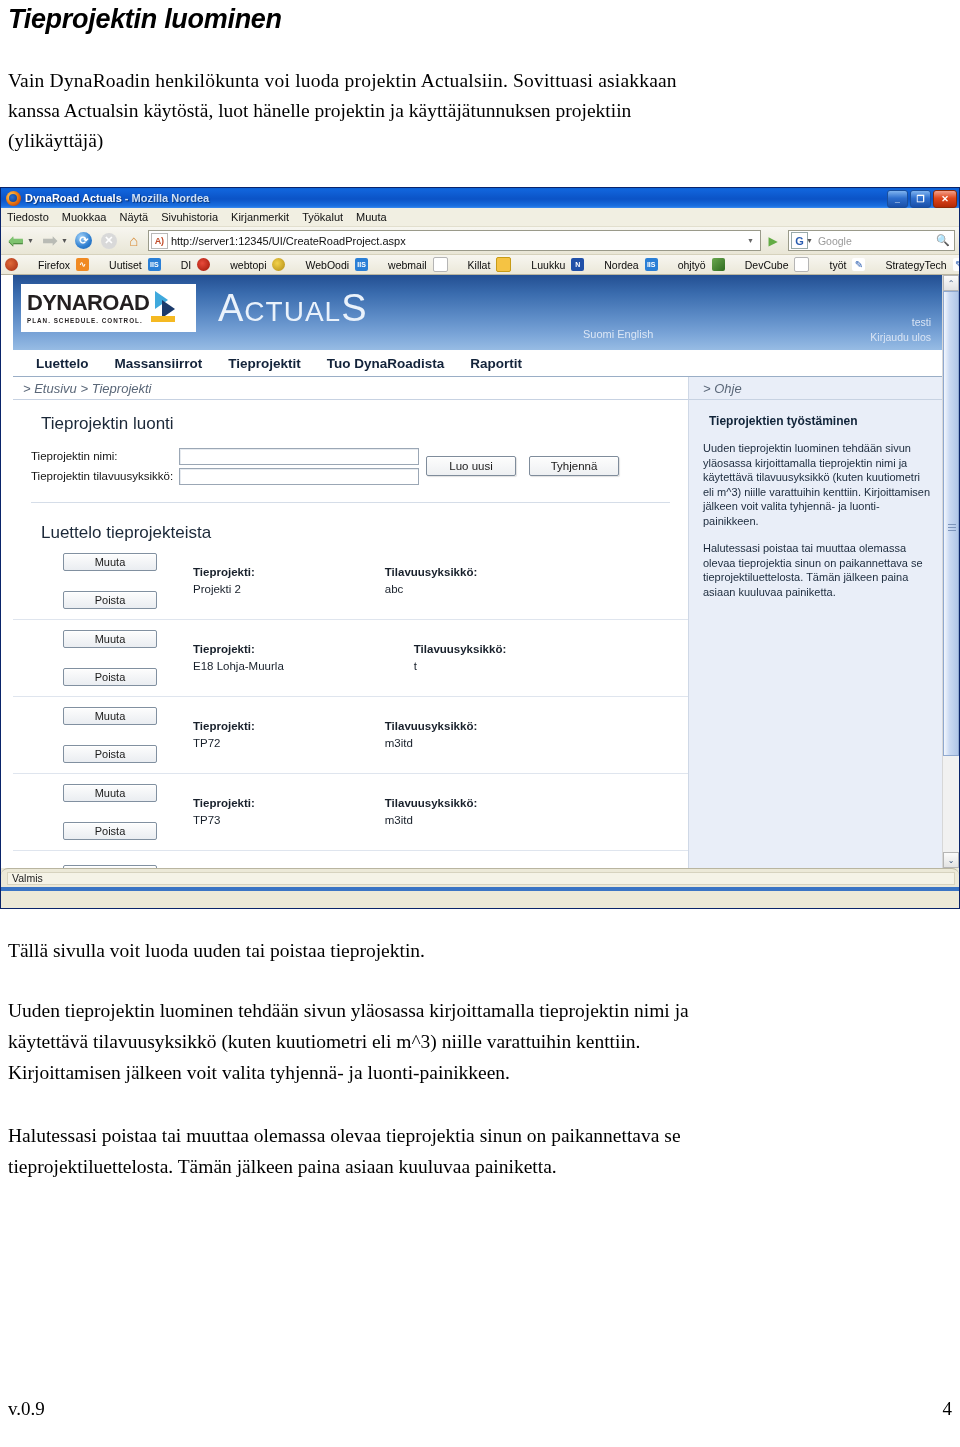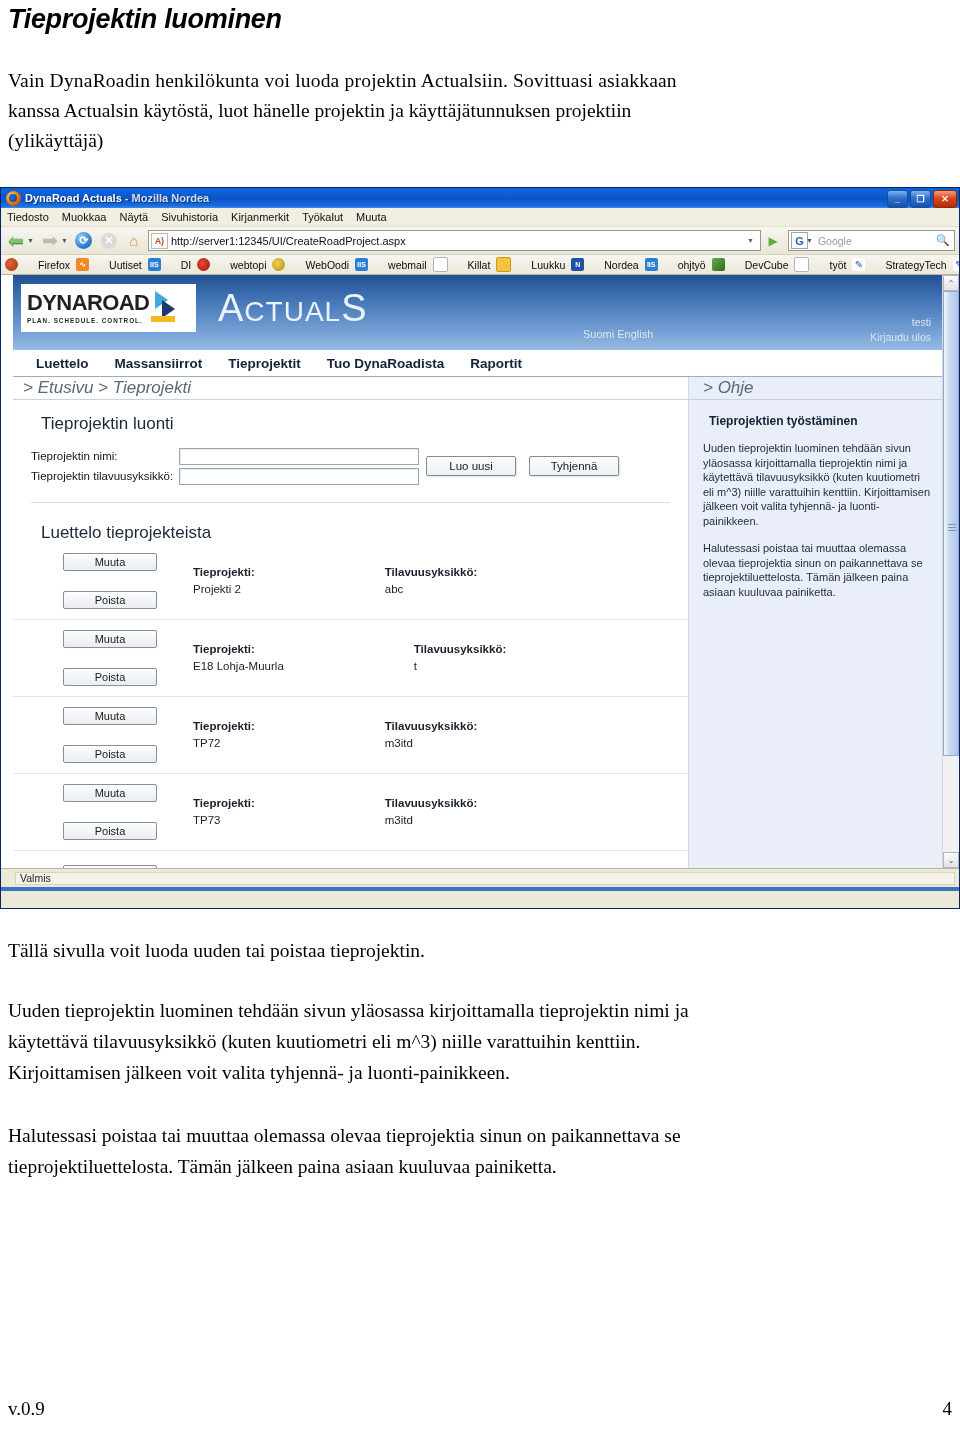--- a/index.html
+++ b/index.html
@@ -185,21 +185,21 @@
   .tab{
     font-size:13.5px; font-weight:bold; color:#13233a; padding:0 13px; white-space:nowrap;
     font-family:"Liberation Sans",sans-serif;
   }
   .tabs-blank{ flex:1; }
 
   .crumbbar{
     height:22px; background:#fff; border-bottom:1px solid #c7d2e2;
     display:flex; align-items:center;
   }
-  .crumb{ font-size:17px; font-style:italic; color:#5a6778; padding-left:10px; }
+  .crumb{ font-size:13px; font-style:italic; color:#5a6778; padding-left:10px; }
 
   .body-split{ display:flex; align-items:stretch; height:490px; }
   .main-col{ width:675px; flex:none; position:relative; background:#fff; border-right:1px solid #cfd8e6;}
   .help-col{ flex:1; background:#e9eef8; position:relative; }
 
   .panel-title{
     font-family:"Liberation Sans",sans-serif; font-size:17px; color:#1b2838;
     padding:14px 0 0 28px;
   }
   .form-rows{ padding:12px 0 0 18px; position:relative; }
@@ -257,21 +257,22 @@
     background:linear-gradient(90deg,#f2f6fd,#c9d9f2 40%,#b0c6e8);
     border:1px solid #8fa8cf; box-sizing:border-box;
   }
   .vs-grip{ position:absolute; left:4px; top:232px; width:8px; height:7px;
     background:repeating-linear-gradient(180deg,#7d95bb 0 1px,transparent 1px 3px); }
   .vs-btn.bottom{ position:absolute; bottom:0; left:0; width:16px; }
 
   .statusbar{
     height:18px; background:#ece9d8; border-top:1px solid #b9b5a0;
     display:flex; align-items:center; font-size:10.5px; color:#1b1b1b;
-    padding-left:14px;
+    padding-left:6px;
+    border-radius:7px;
   }
   .sb-inner{ background:#f5f3e7; border:1px solid #d7d3bf; height:13px; width:100%; margin-right:4px;
     display:flex; align-items:center; padding-left:4px; box-sizing:border-box; font-size:10.5px;}
   .blue-strip{ height:4px; background:#3a74c4; }
 </style>
 </head>
 <body>
 
 <div class="page">
 

